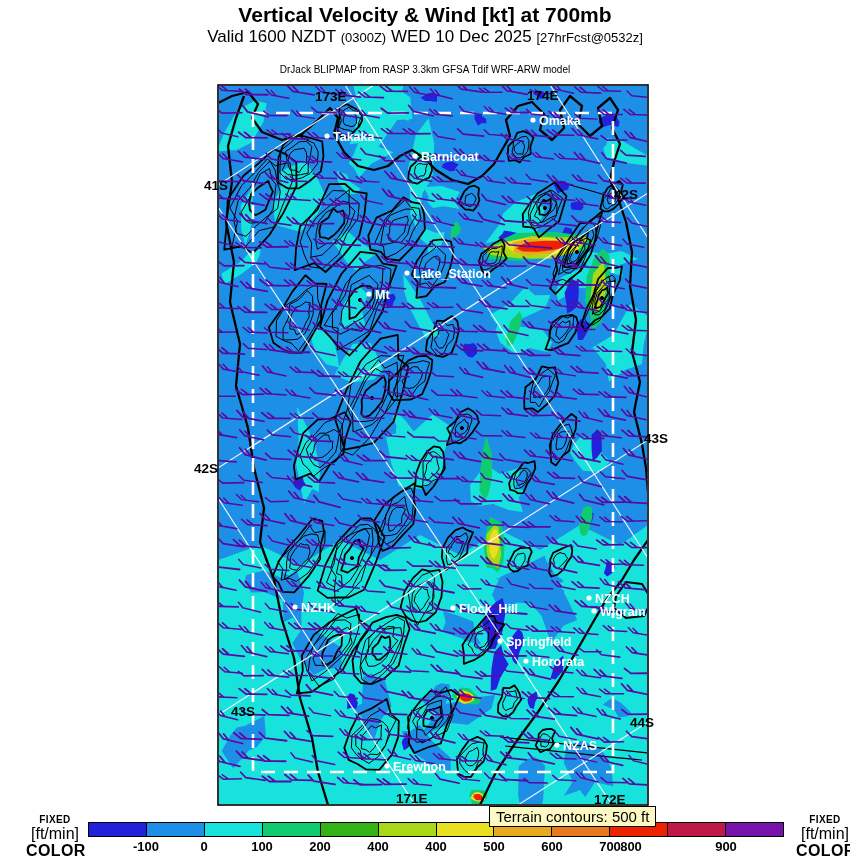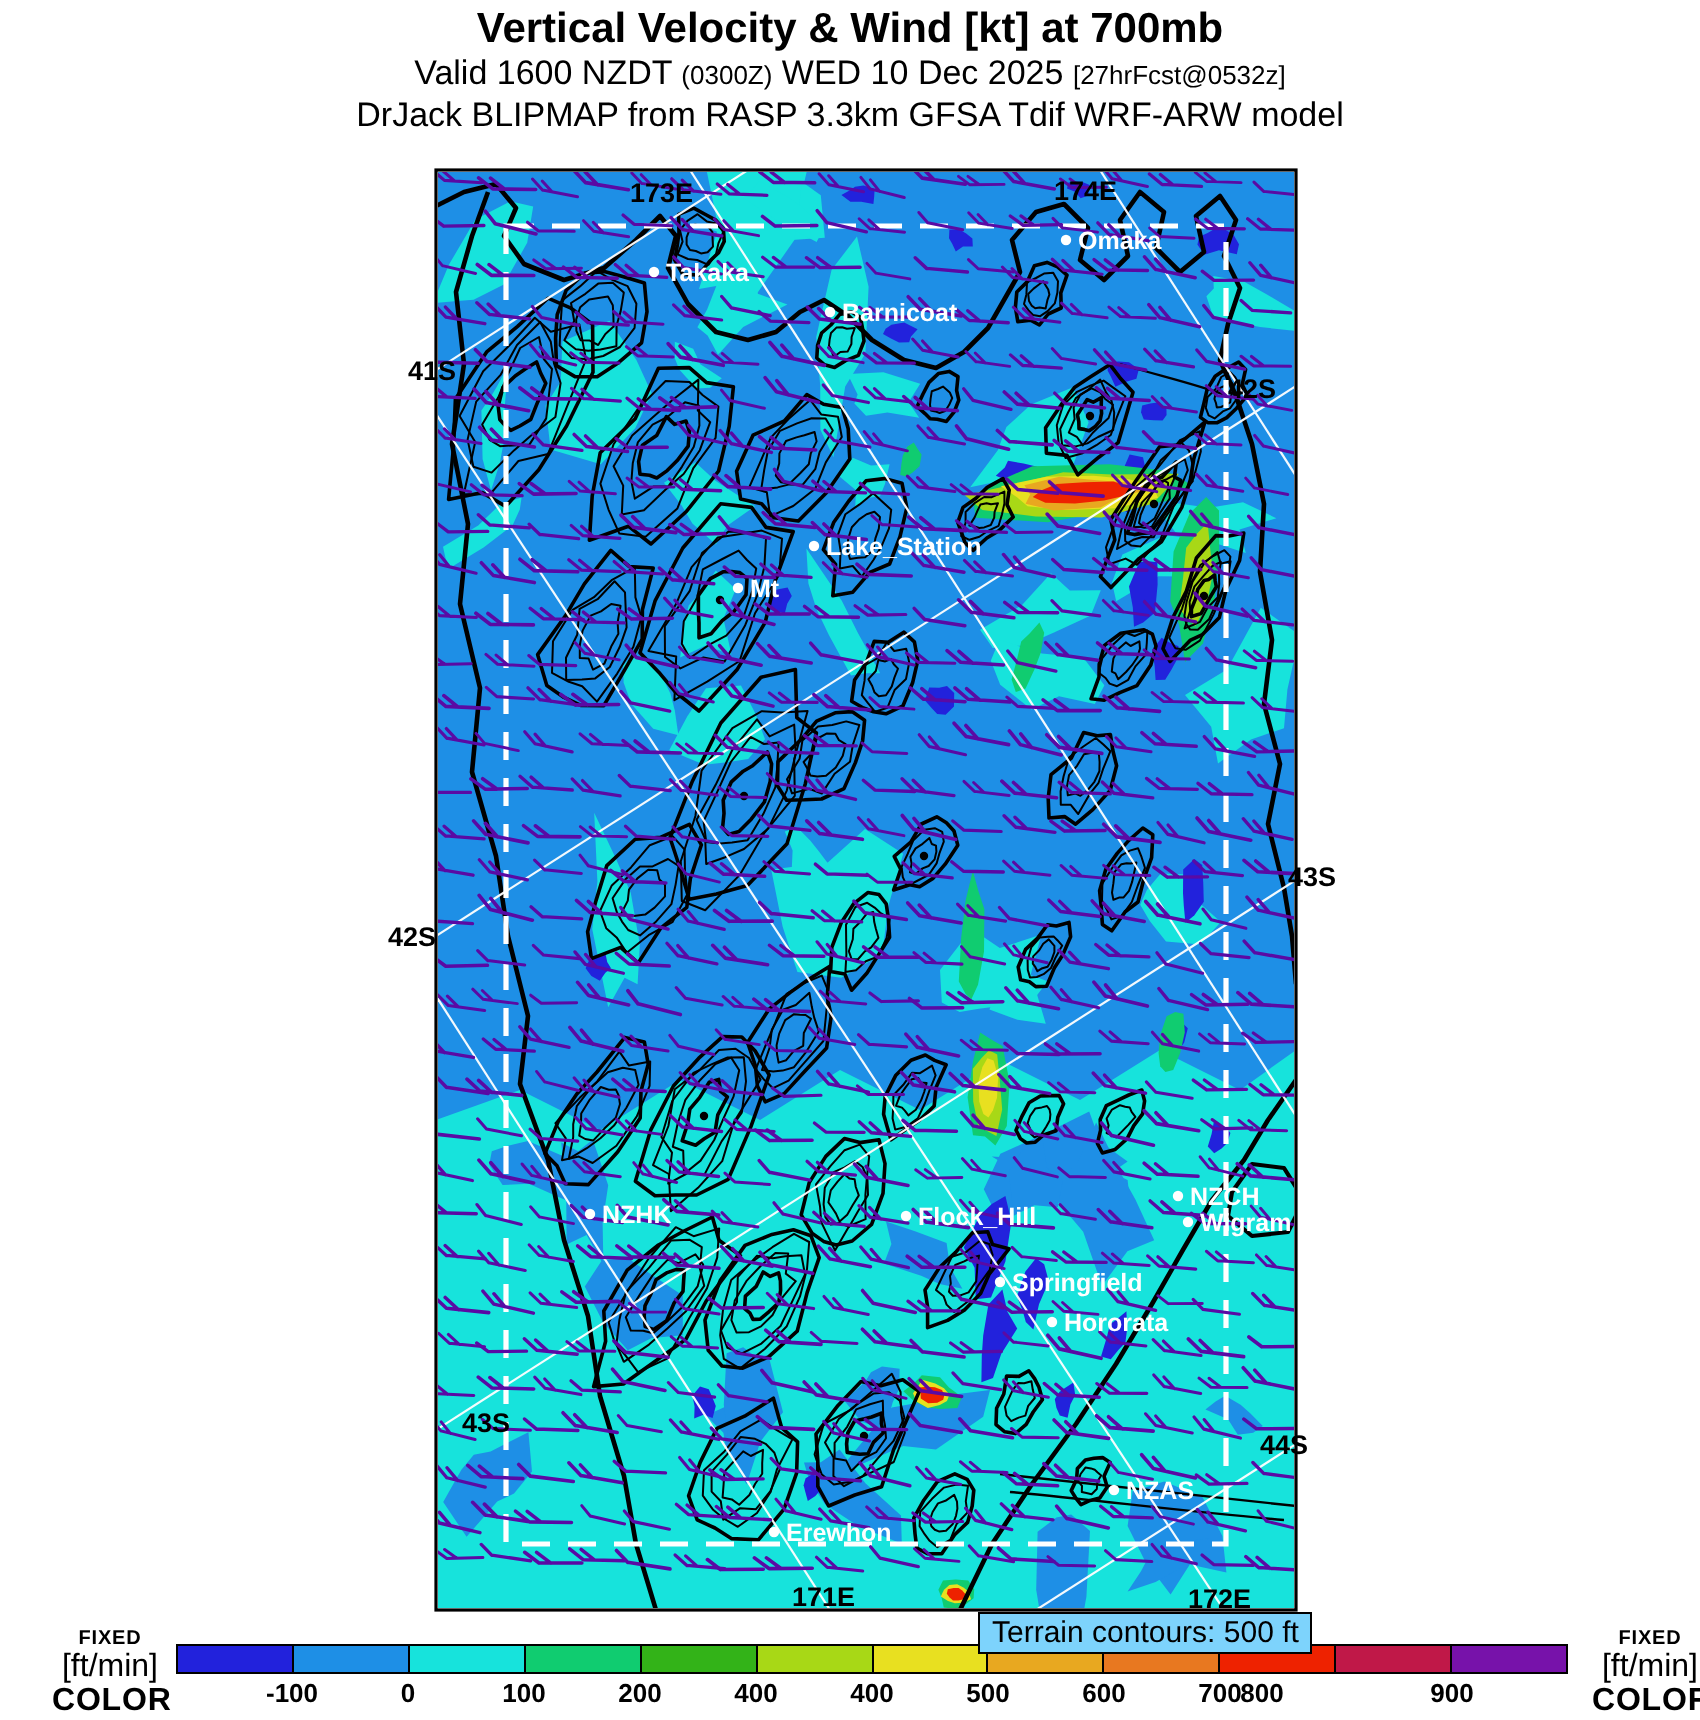--- a/index.html
+++ b/index.html
@@ -2,35 +2,35 @@
 <html><head>
 <meta charset="utf-8">
 <style>
   html,body{margin:0;padding:0;background:#fff;}
   .page{position:relative;width:850px;height:860px;background:#fff;overflow:hidden;
         font-family:"Liberation Sans",sans-serif;color:#000;}
   .hdr{position:absolute;top:3px;left:0;width:100%;text-align:center;line-height:1.15;}
   .title{font-size:21px;font-weight:bold;}
   .sub{font-size:17px;margin-top:0;}
   .sub .sm{font-size:13px;}
-  .model{font-size:17px;margin-top:1px;}
+  .model{font-size:10px;margin-top:17px;}
   #map{position:absolute;left:0;top:0;}
   svg text{font-family:"Liberation Sans",sans-serif;}
   .cbar{position:absolute;left:88px;top:822px;width:696px;height:15px;display:flex;
         border:1px solid #000;box-sizing:border-box;}
   .cbar .seg{flex:1;border-right:1px solid #000;}
   .cbar .seg:last-child{border-right:none;}
   .tick{position:absolute;top:839px;transform:translateX(-50%);font-size:13px;font-weight:bold;}
   .cleg{position:absolute;top:815px;width:58px;text-align:center;line-height:1;}
   .cleg .fx{font-size:10px;font-weight:bold;letter-spacing:.4px;}
   .cleg .un{font-size:16px;margin:1px 0;}
   .cleg .co{font-size:16px;font-weight:bold;letter-spacing:.4px;}
   .cleg.left{left:26px;}
   .cleg.right{left:796px;}
-  .tnote{position:absolute;left:489px;top:806px;border:1px solid #000;background:#7dd3fc;
+  .tnote{position:absolute;left:489px;top:806px;border:1px solid #000;background:#fef9c3;
          font-size:15px;padding:1px 6px;z-index:5;}
 </style>
 </head>
 <body>
 
 <div class="page">
 
   <div class="hdr">
     <div class="title">Vertical Velocity &amp; Wind [kt] at 700mb</div>
     <div class="sub"><span>Valid 1600 NZDT </span><span class="sm">(0300Z)</span><span> WED 10 Dec 2025 </span><span class="sm">[27hrFcst@0532z]</span></div>

